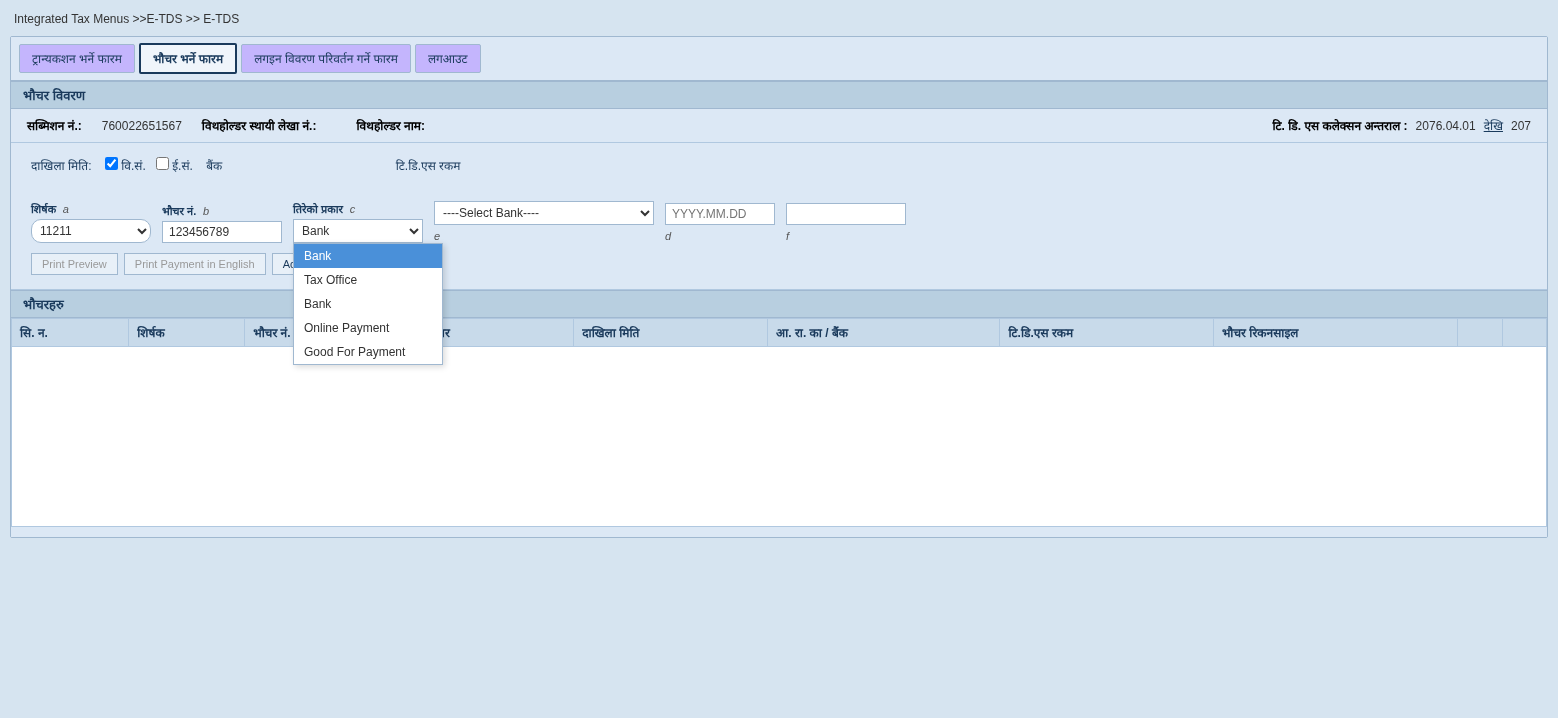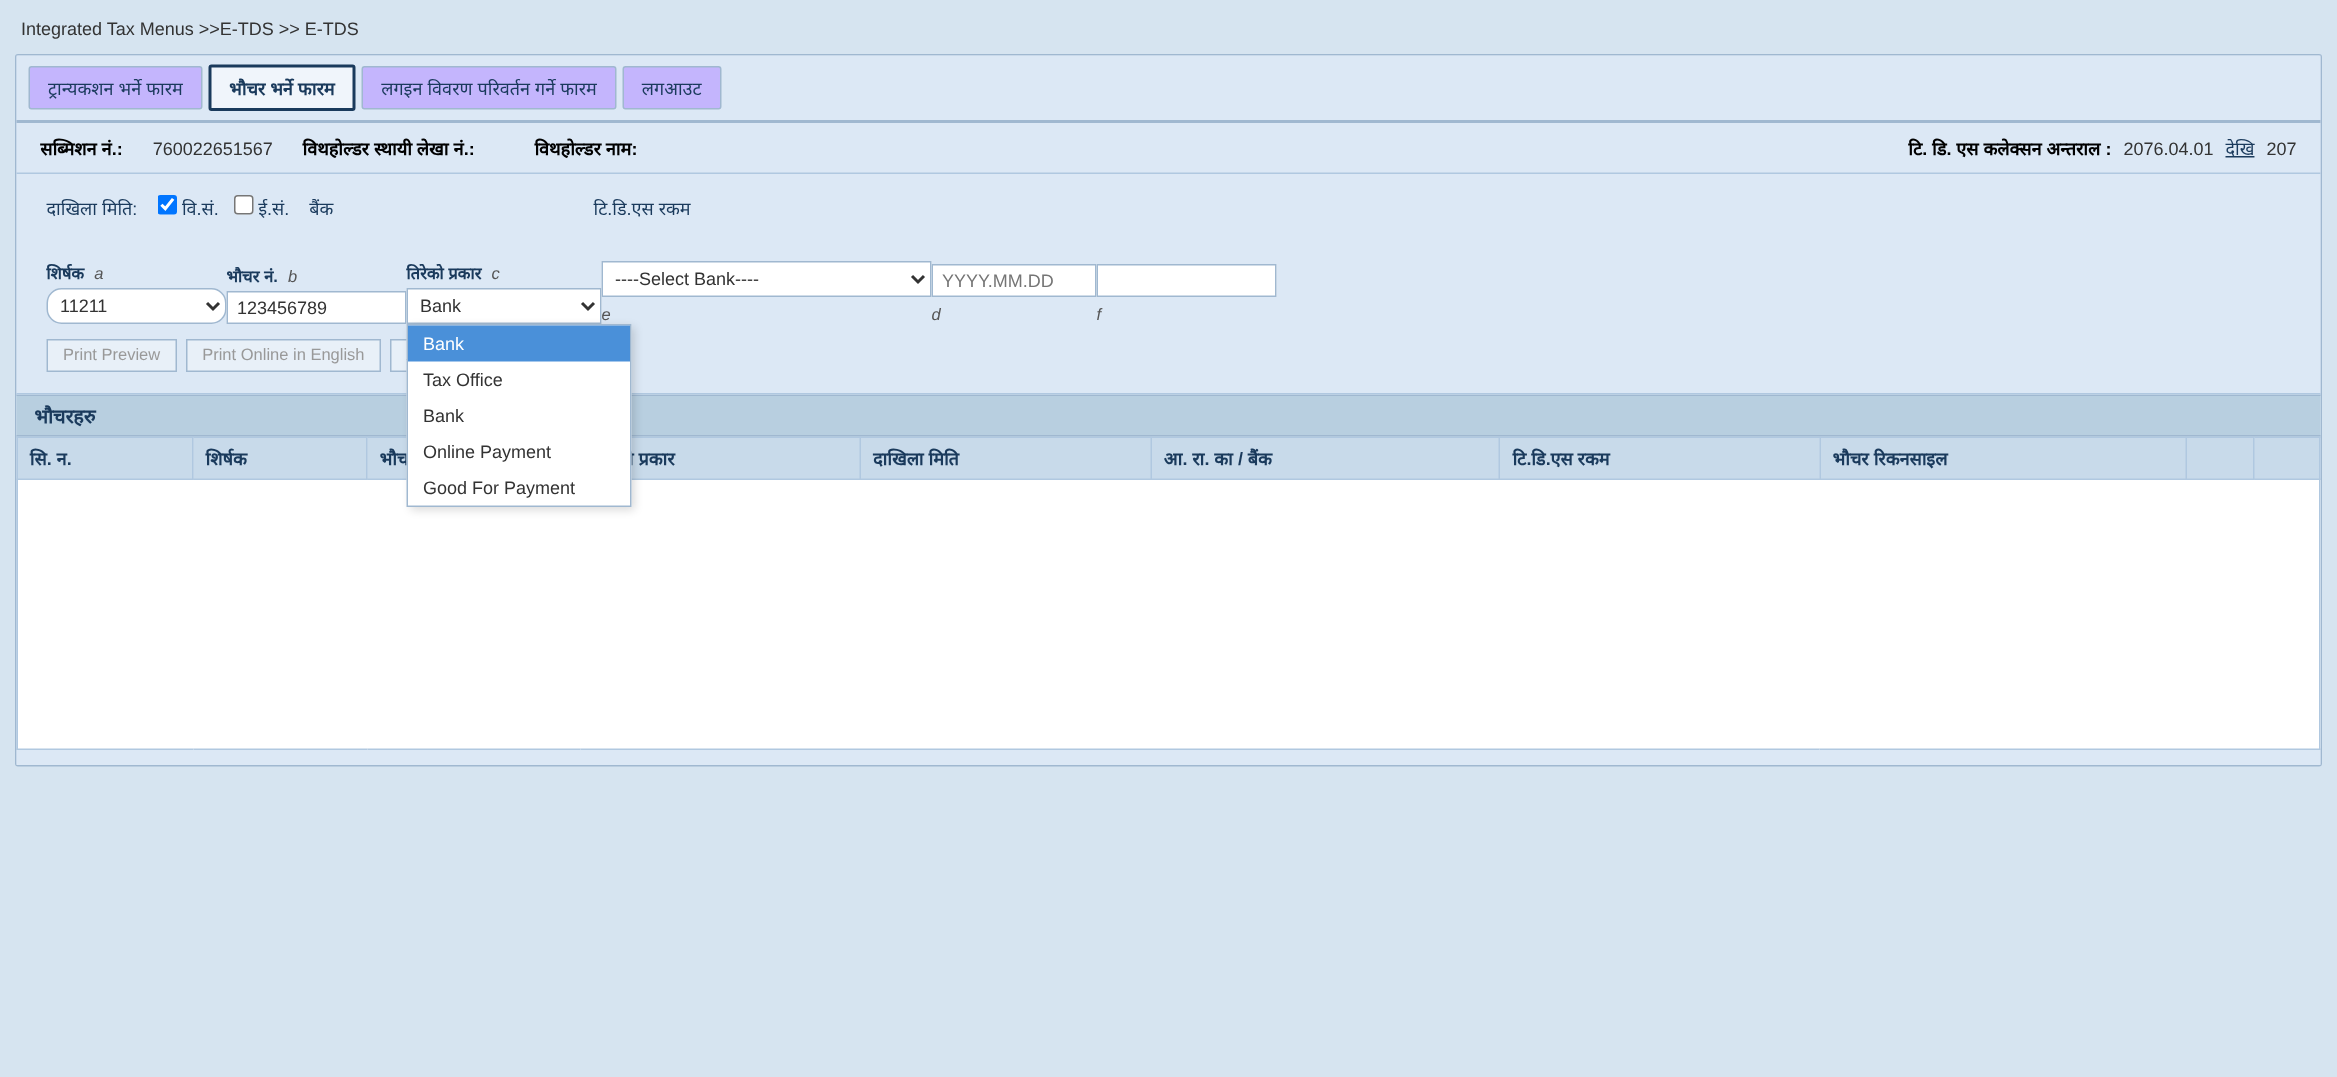--- a/index.html
+++ b/index.html
@@ -90,21 +90,21 @@
       position: relative;
     }
     .date-row {
       margin-bottom: 8px;
       font-size: 12px;
       color: #1a3a5c;
     }
     .form-fields {
       display: flex;
       align-items: flex-end;
-      gap: 0;
+      gap: 11px;
       flex-wrap: wrap;
     }
     .field-group {
       display: flex;
       flex-direction: column;
       gap: 3px;
     }
     .field-label {
       font-size: 11px;
       color: #1a3a5c;
@@ -216,20 +216,21 @@
 
 <div class="main-container">
 
   <div class="tab-bar">
     <button class="tab-btn">ट्रान्यकशन भर्ने फारम</button>
     <button class="tab-btn active">भौचर भर्ने फारम</button>
     <button class="tab-btn">लगइन विवरण परिवर्तन गर्ने फारम</button>
     <button class="tab-btn">लगआउट</button>
   </div>
 
+  <div class="section-header">भौचर विवरण</div>
 
   <div class="info-row">
     <span class="info-label">सब्मिशन नं.:</span>
     <span class="info-value">760022651567</span>
 
     <span class="info-label">विथहोल्डर स्थायी लेखा नं.:</span>
     <span class="info-value"></span>
 
     <span class="info-label">विथहोल्डर नाम:</span>
     <span class="info-value"></span>
@@ -330,21 +331,21 @@
         <input type="text" class="form-input" style="width: 120px;">
         <div>
           <span class="letter-label">f</span>
         </div>
       </div>
 
     </div>
 
     <div class="action-buttons">
       <button class="action-btn" disabled="">Print Preview</button>
-      <button class="action-btn" disabled="">Print Online in English</button>
+      <button class="action-btn" disabled="">Print Payment in English</button>
       <button class="action-btn">Add</button>
     </div>
 
   </div>
 
   <div class="table-section">
     <div class="table-section-header">भौचरहरु</div>
     <table class="data-table">
       <thead>
         <tr>

